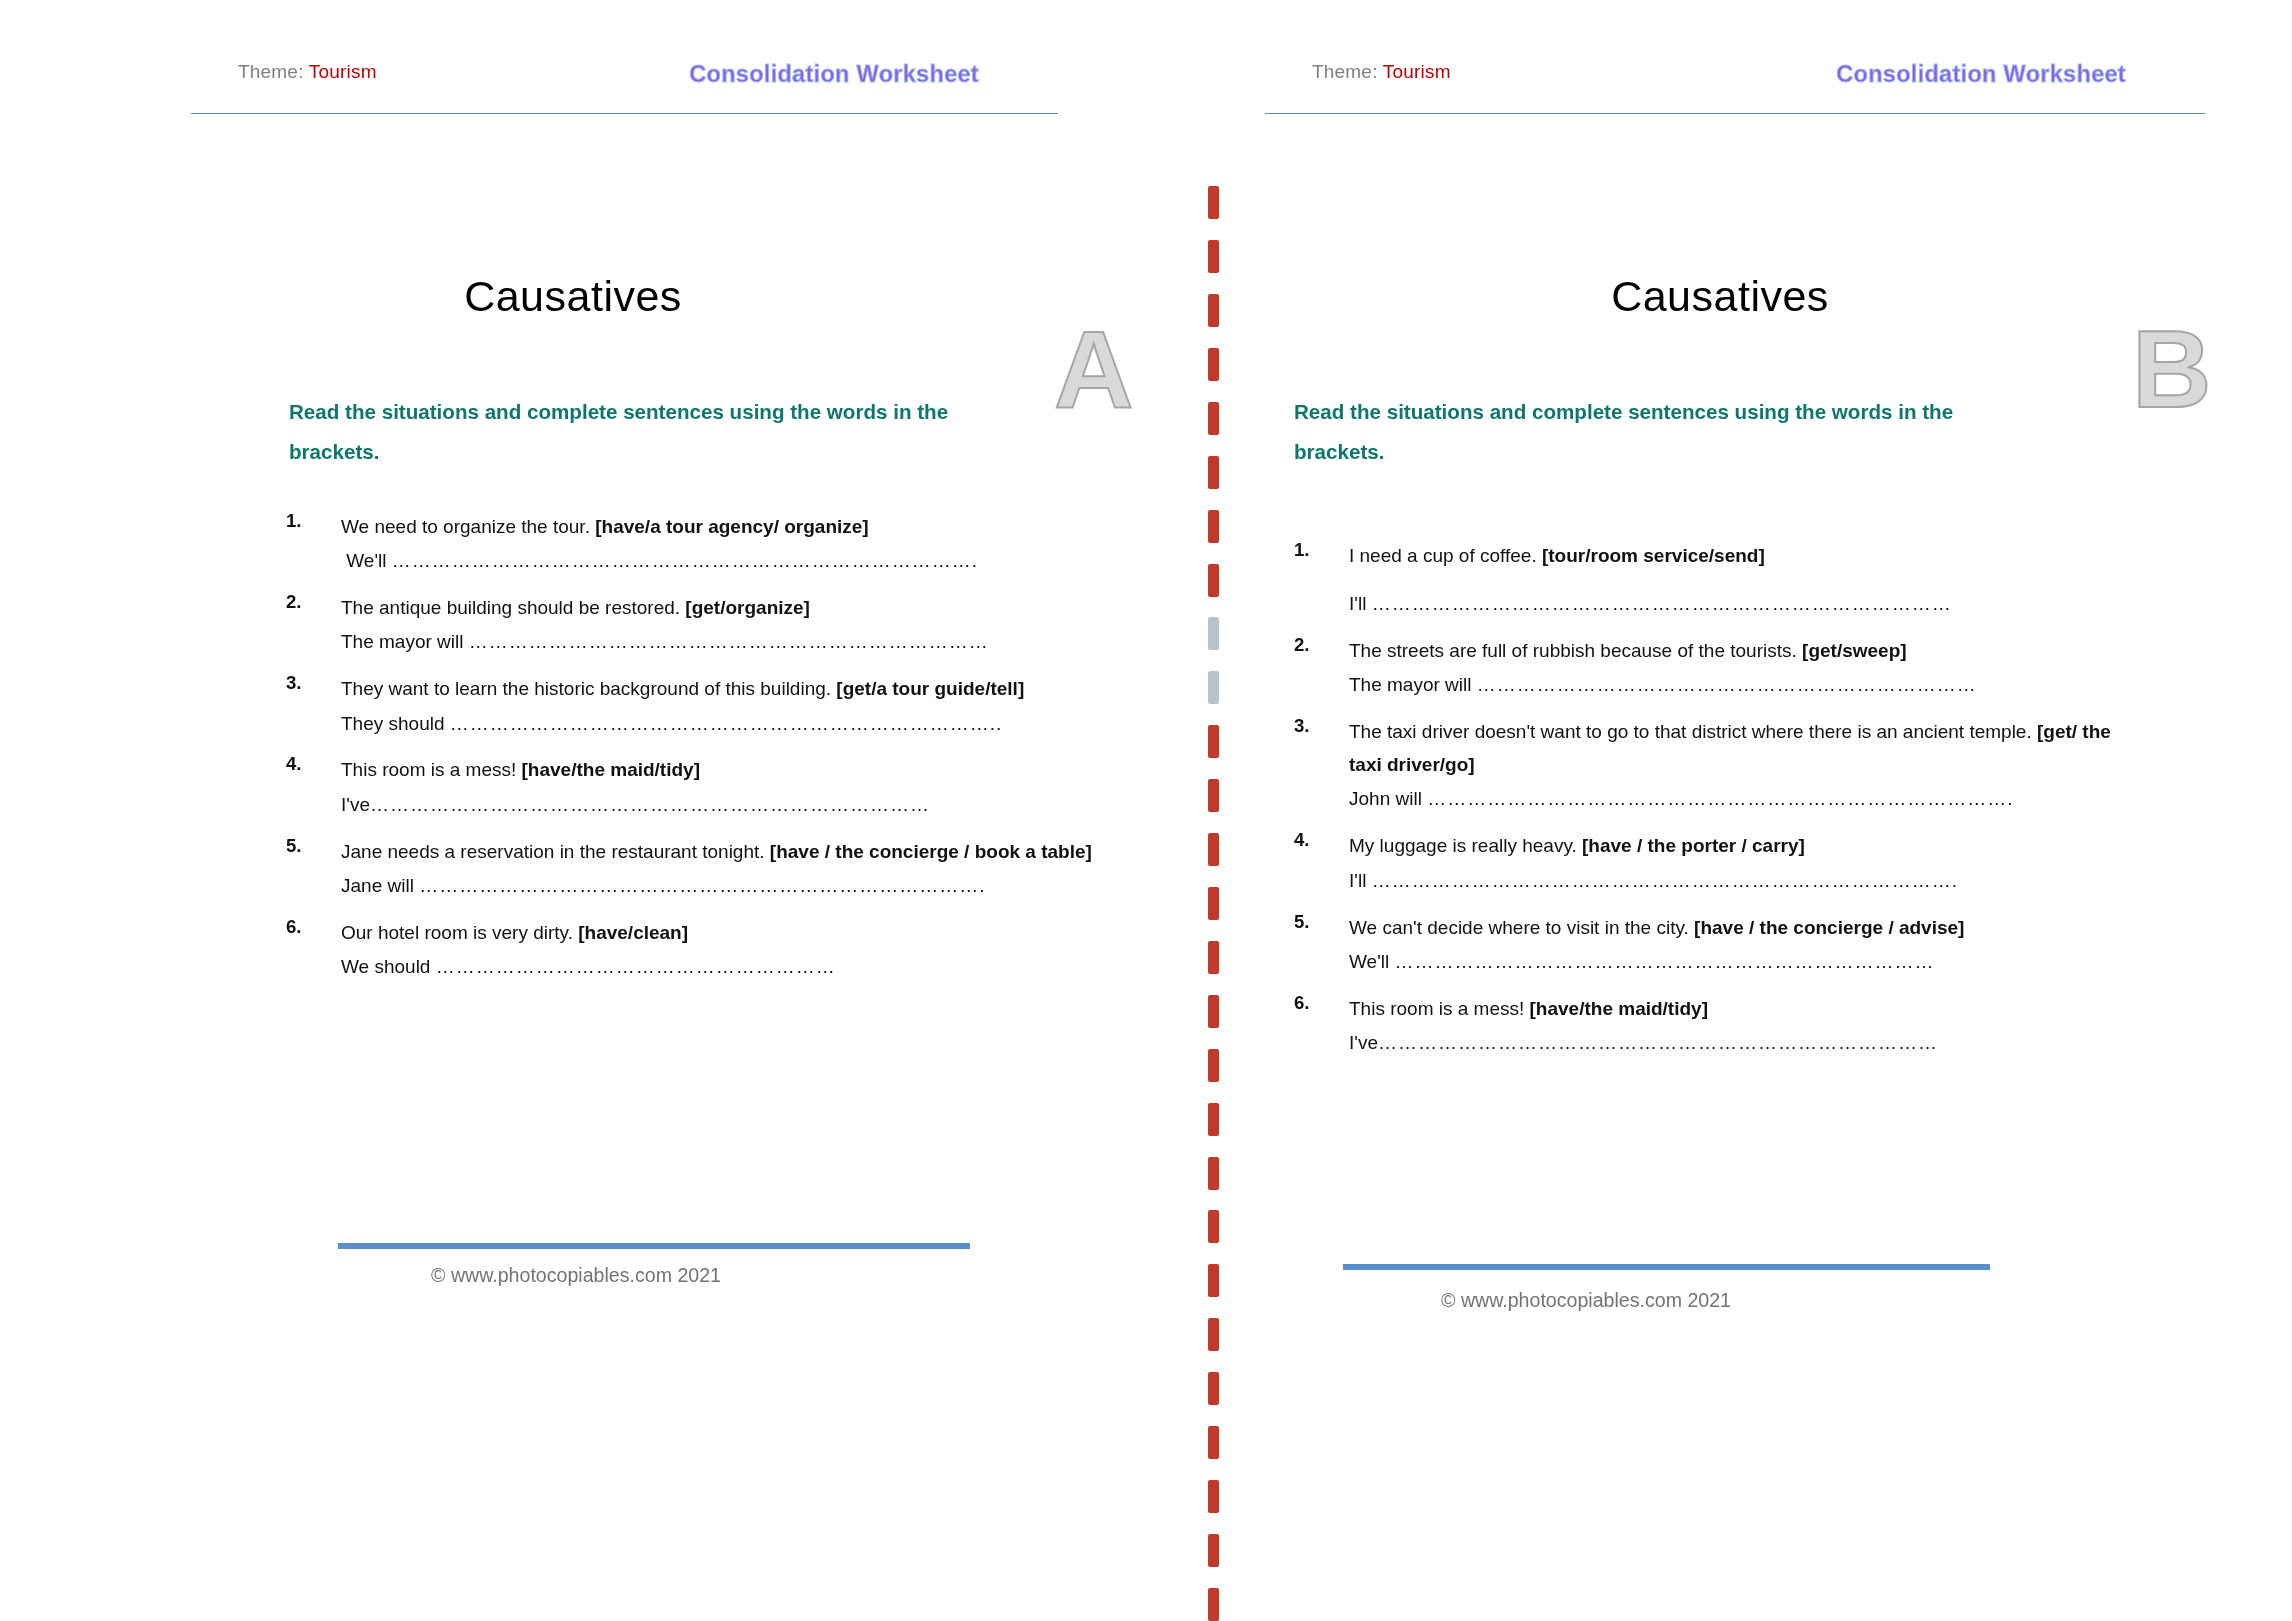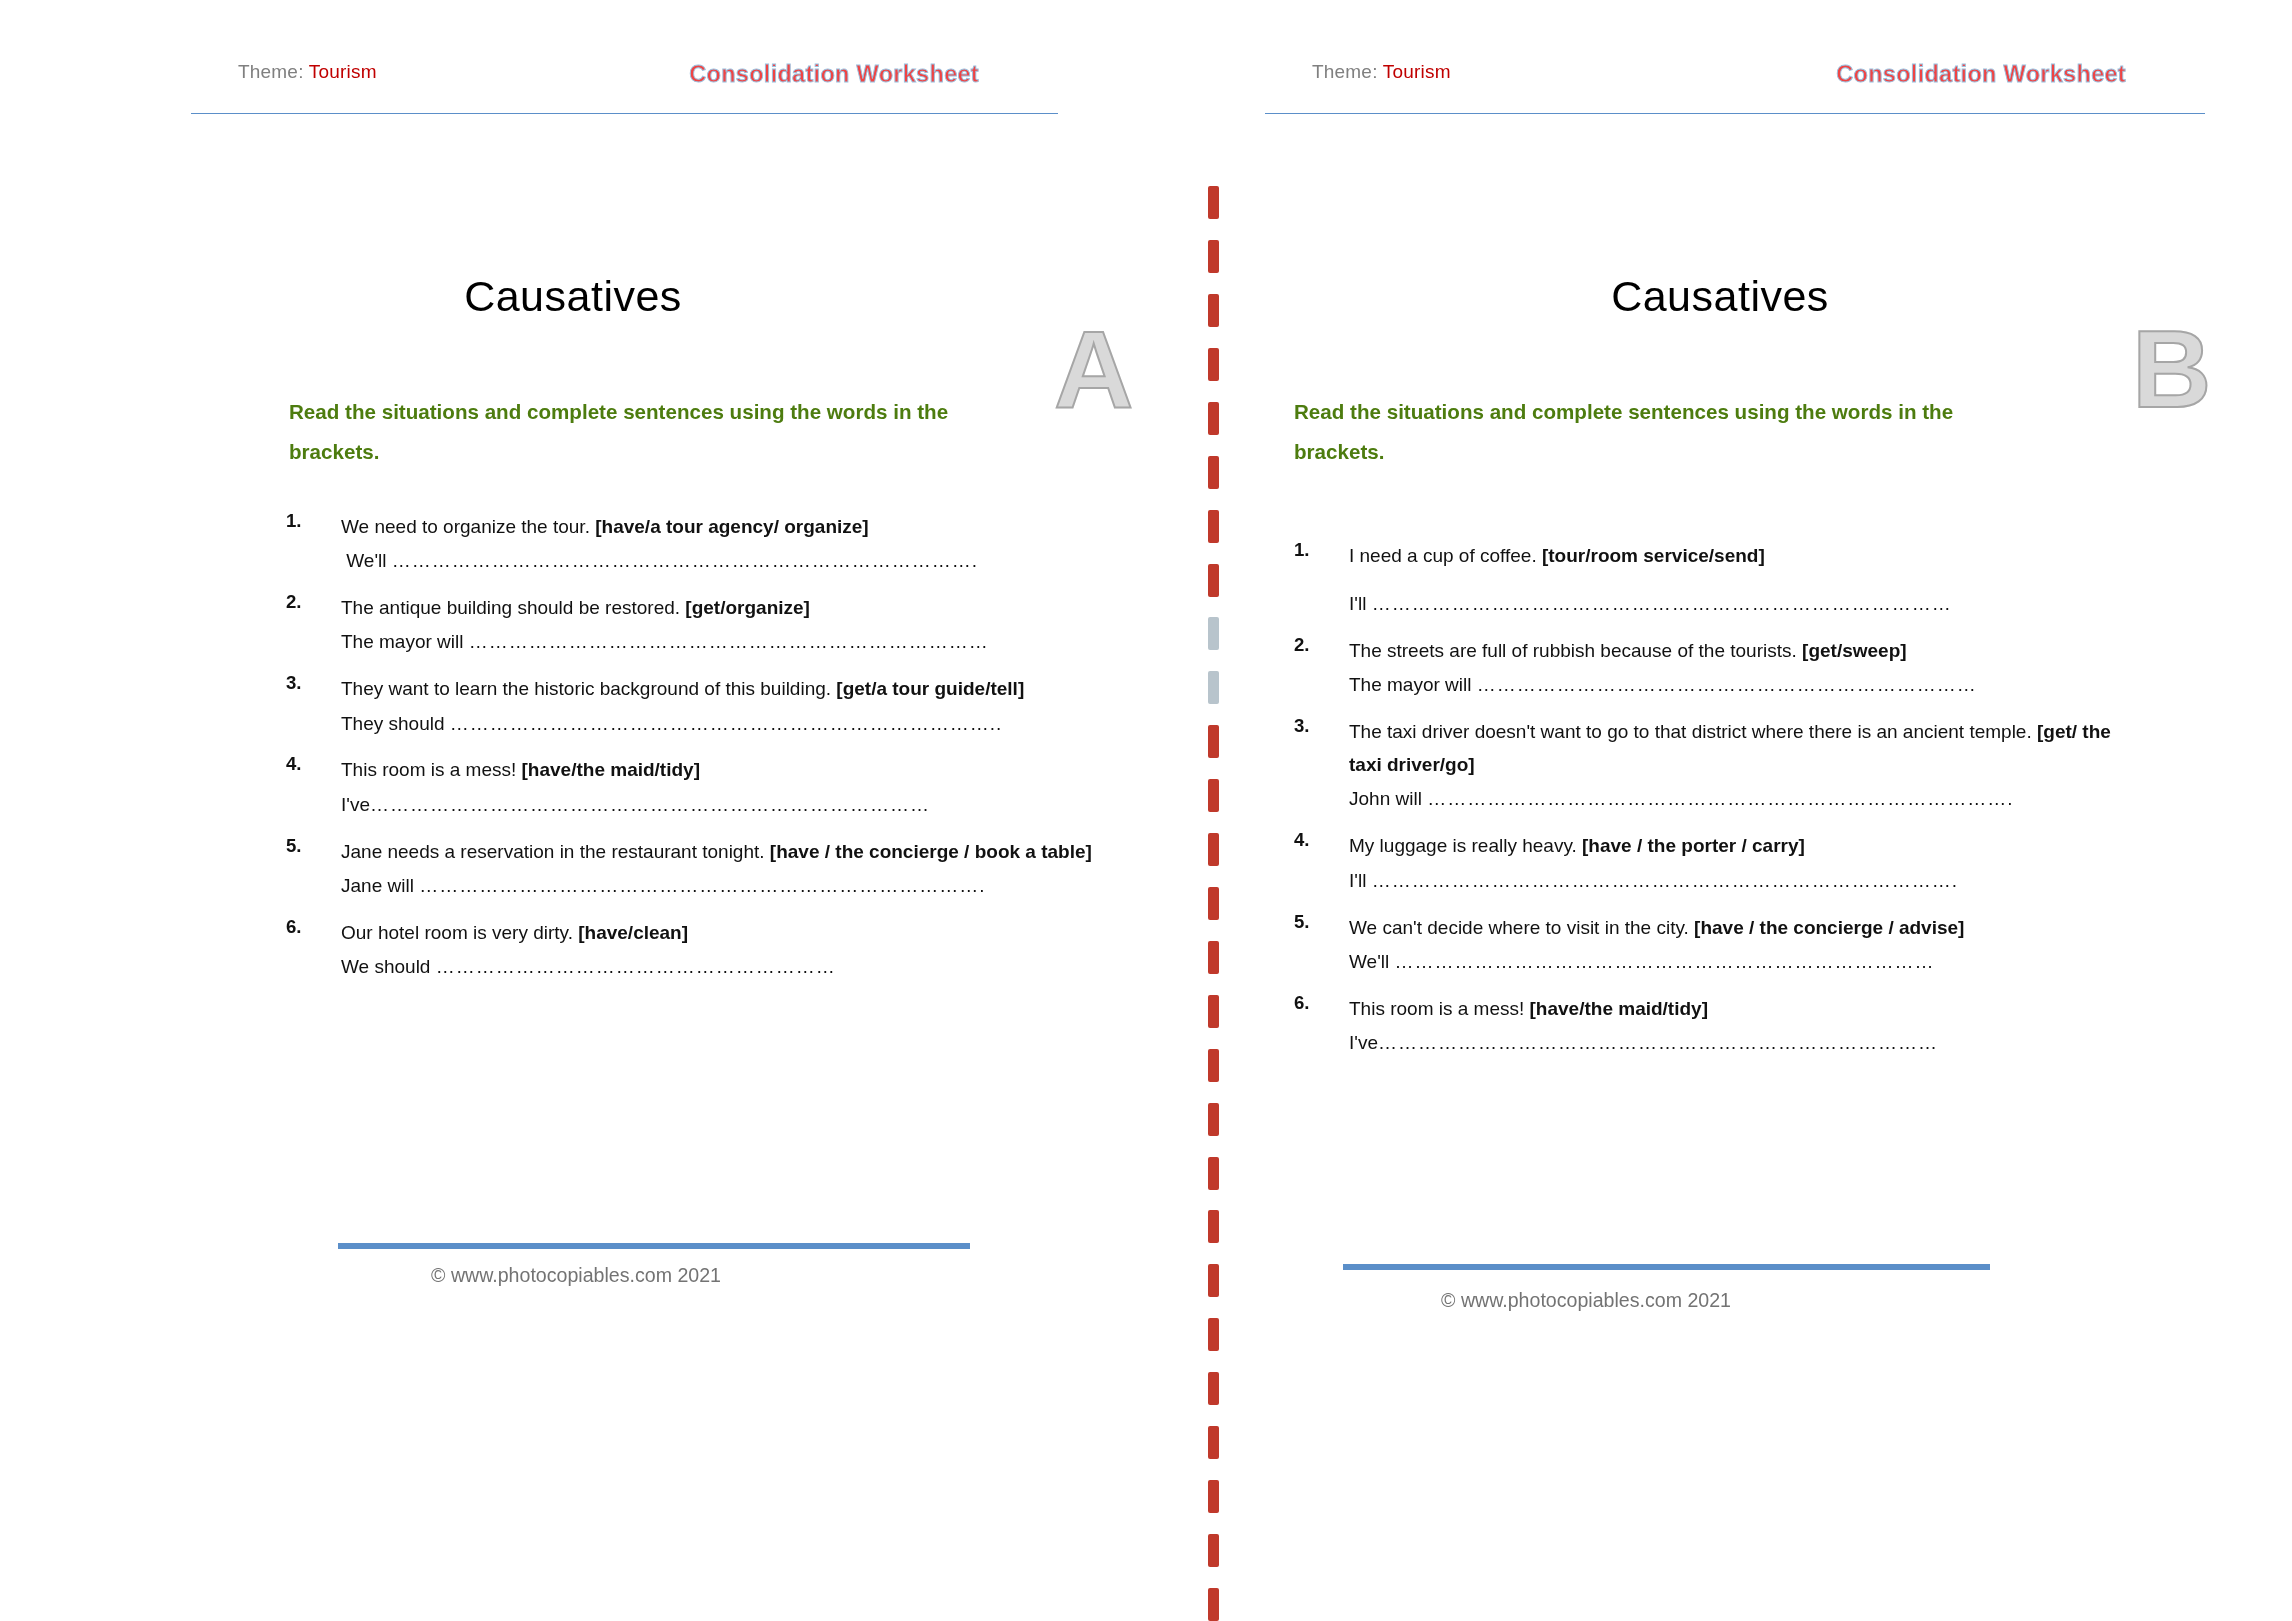--- a/index.html
+++ b/index.html
@@ -44,21 +44,21 @@
   }
   .hdr-theme .val {
     color: #c00000;
   }
   .hdr-title {
     position: absolute;
     right: 167px;
     top: 0;
     font-size: 23.5px;
     font-weight: bold;
-    color: #ef4444;
+    color: #8b5cf6;
     -webkit-text-stroke: 0.9px #9bc2e0;
     letter-spacing: 0.3px;
     white-space: nowrap;
   }
   .hdr-rule {
     position: absolute;
     top: 113px;
     left: 191px;
     right: 88px;
     height: 0;
@@ -94,21 +94,21 @@
   }
   .page-a .big-letter { top: 314px; left: 1054px; }
   .page-b .big-letter { top: 314px; left: 985px; }
 
   
   .instruction {
     position: absolute;
     font-size: 20.6px;
     font-weight: bold;
     line-height: 1.95;
-    color: #4d7c0f;
+    color: #0f766e;
     width: 745px;
   }
   .page-a .instruction { top: 392px; left: 289px; }
   .page-b .instruction { top: 392px; left: 147px; }
 
   
   .qlist {
     position: absolute;
     font-size: 19px;
     color: #111;

